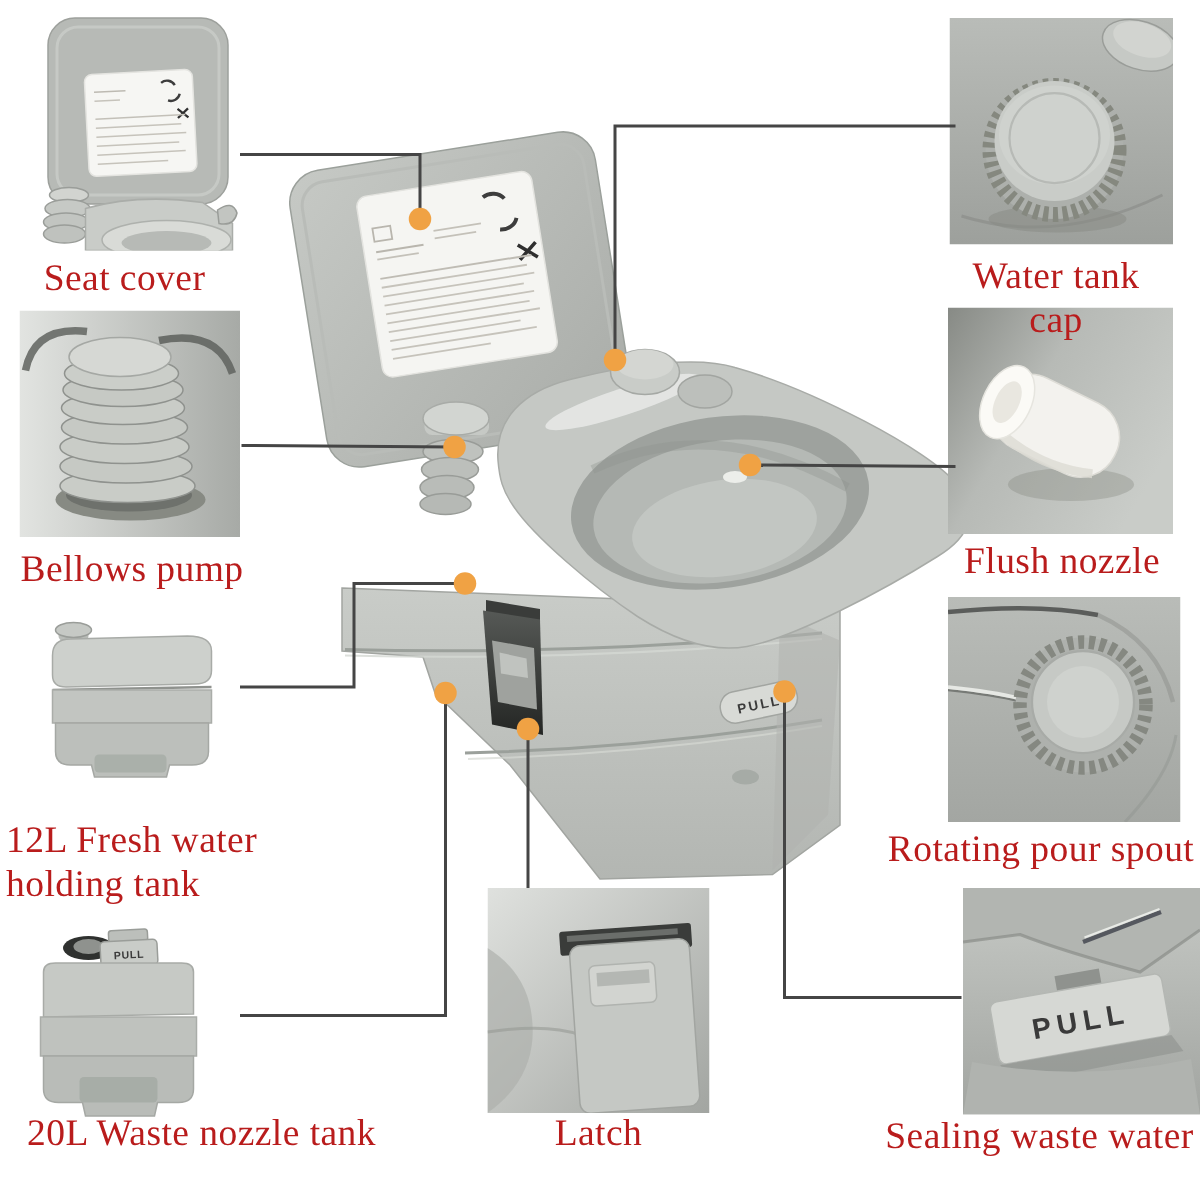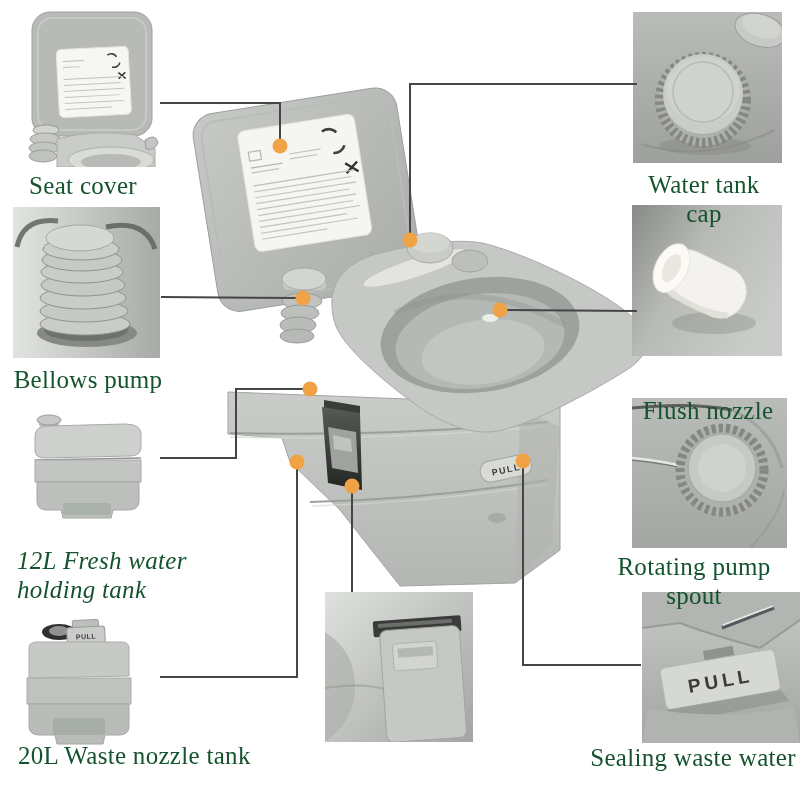--- a/index.html
+++ b/index.html
@@ -1,20 +1,20 @@
 <!DOCTYPE html>
 <html><head>
 <meta charset="utf-8">
 <style>
   html,body{margin:0;padding:0;background:#fff;}
   .canvas{position:relative;width:800px;height:800px;background:#ffffff;overflow:hidden;
           font-family:"Liberation Serif","DejaVu Serif",serif;}
   .thumb{position:absolute;}
   .thumb svg{display:block;}
-  .part-label{position:absolute;color:#14532d;font-size:25px;letter-spacing:.3px;line-height:1.15;}
+  .part-label{position:absolute;color:#b91c1c;font-size:25px;letter-spacing:.3px;line-height:1.15;}
   .center{text-align:center;}
   .overlay{position:absolute;left:0;top:0;pointer-events:none;}
   .overlay polyline{fill:none;stroke-width:2;}
   svg text.pull{font-family:"Liberation Sans","DejaVu Sans",sans-serif;font-weight:bold;fill:#3a3a3a;}
 </style>
 </head>
 <body>
 
 <div class="canvas">
 
@@ -319,18 +319,19 @@
     <circle cx="500" cy="310" r="7.5" fill="#F0A244"></circle>
     <circle cx="310" cy="389" r="7.5" fill="#F0A244"></circle>
     <circle cx="297" cy="462" r="7.5" fill="#F0A244"></circle>
     <circle cx="352" cy="486" r="7.5" fill="#F0A244"></circle>
     <circle cx="523" cy="461" r="7.5" fill="#F0A244"></circle>
   </svg>
 
   <div class="part-label center" style="left:10px;top:172px;width:146px;">Seat cover</div>
   <div class="part-label center" style="left:13px;top:366px;width:150px;">Bellows pump</div>
   <div class="part-label center" style="left:628px;top:171px;width:152px;">Water tank cap</div>
-  <div class="part-label center" style="left:632px;top:361px;width:152px;margin-top:36px;">Flush nozzle</div>
-  <div class="part-label" style="left:17px;top:547px;width:185px;font-style:italic;">12L Fresh water holding tank</div>
-  <div class="part-label center" style="left:589px;top:553px;width:210px;">Rotating pump spout</div>
+  <div class="part-label center" style="left:632px;top:361px;width:152px;">Flush nozzle</div>
+  <div class="part-label" style="left:4px;top:547px;width:185px;">12L Fresh water holding tank</div>
+  <div class="part-label center" style="left:589px;top:553px;width:210px;">Rotating pour spout</div>
   <div class="part-label" style="left:18px;top:742px;white-space:nowrap;">20L Waste nozzle tank</div>
+  <div class="part-label center" style="left:325px;top:742px;width:148px;">Latch</div>
   <div class="part-label center" style="left:588px;top:744px;width:210px;">Sealing waste water</div>
 </div>
 
 </body></html>

